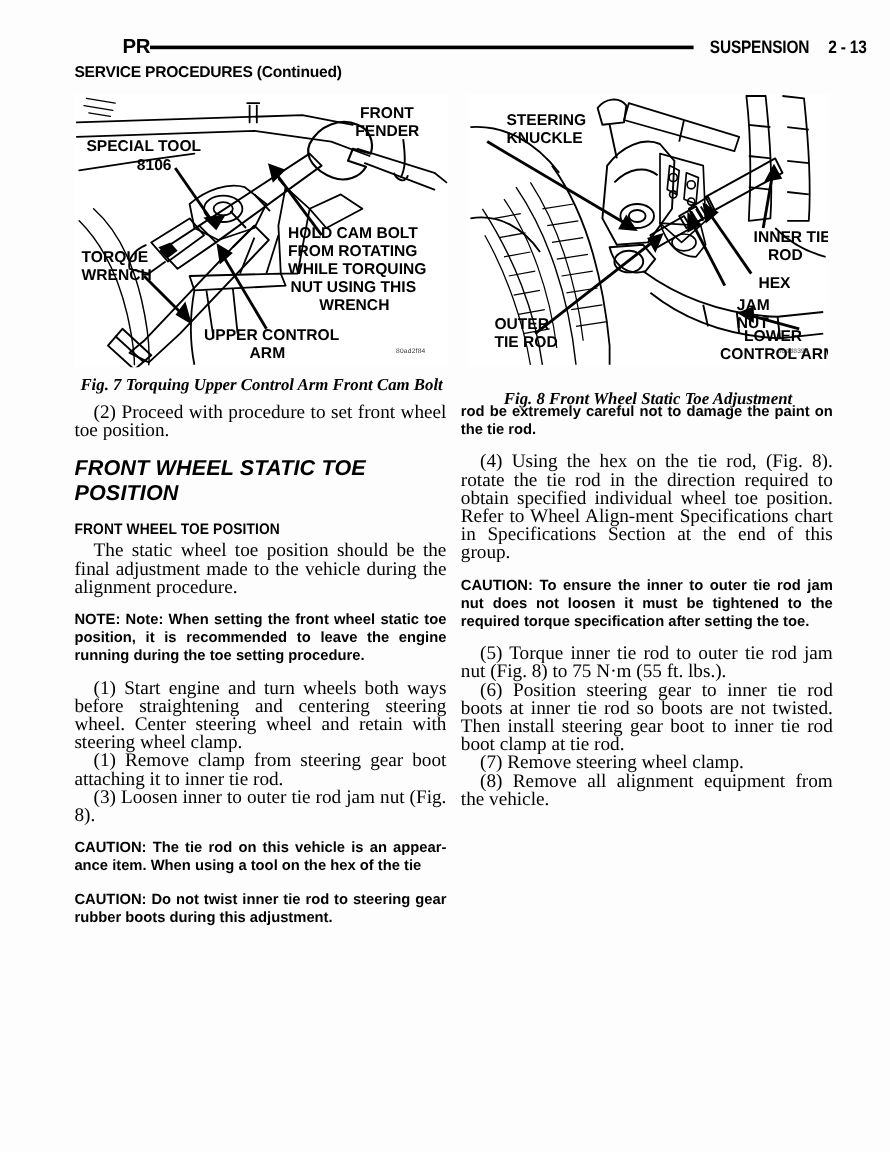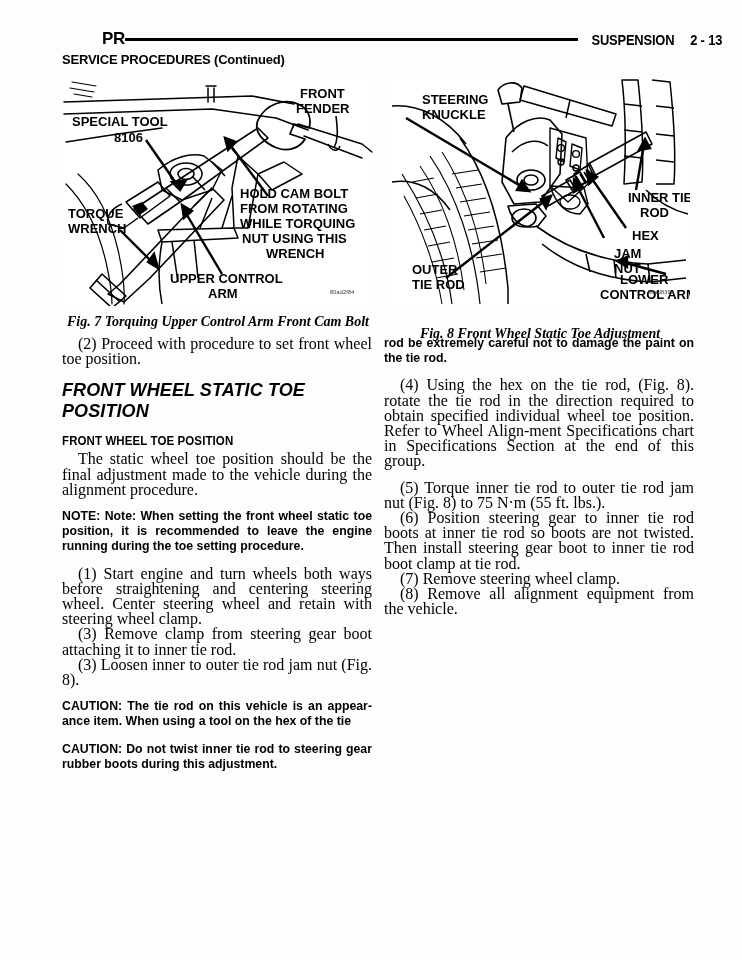--- a/index.html
+++ b/index.html
@@ -376,35 +376,36 @@
 
     <h3 class="subhead">FRONT WHEEL TOE POSITION</h3>
 
     <p class="body">The static wheel toe position should be the final adjustment made to the vehicle during the alignment procedure.</p>
 
     <p class="admon">NOTE: Note: When setting the front wheel static toe position, it is recommended to leave the engine running during the toe setting procedure.</p>
 
     <div class="gap"></div>
 
     <p class="body">(1) Start engine and turn wheels both ways before straightening and centering steering wheel. Center steering wheel and retain with steering wheel clamp.</p>
-    <p class="body">(3) Remove clamp from steering gear boot attaching it to inner tie rod.</p>
+    <p class="body">(1) Remove clamp from steering gear boot attaching it to inner tie rod.</p>
     <p class="body">(3) Loosen inner to outer tie rod jam nut (Fig. 8).</p>
 
     <p class="admon">CAUTION: The tie rod on this vehicle is an appear-ance item. When using a tool on the hex of the tie</p>
 
     <p class="admon">CAUTION: Do not twist inner tie rod to steering gear rubber boots during this adjustment.</p>
   </div>
 
   <div class="col col-right">
     <p class="admon cont">rod be extremely careful not to damage the paint on the tie rod.</p>
 
     <div class="gap"></div>
 
     <p class="body">(4) Using the hex on the tie rod, (Fig. 8). rotate the tie rod in the direction required to obtain specified individual wheel toe position. Refer to Wheel Align-ment Specifications chart in Specifications Section at the end of this group.</p>
 
+    <p class="admon">CAUTION: To ensure the inner to outer tie rod jam nut does not loosen it must be tightened to the required torque specification after setting the toe.</p>
 
     <div class="gap"></div>
 
     <p class="body">(5) Torque inner tie rod to outer tie rod jam nut (Fig. 8) to 75 N·m (55 ft. lbs.).</p>
     <p class="body">(6) Position steering gear to inner tie rod boots at inner tie rod so boots are not twisted. Then install steering gear boot to inner tie rod boot clamp at tie rod.</p>
     <p class="body">(7) Remove steering wheel clamp.</p>
     <p class="body">(8) Remove all alignment equipment from the vehicle.</p>
   </div>
 
 </div>

